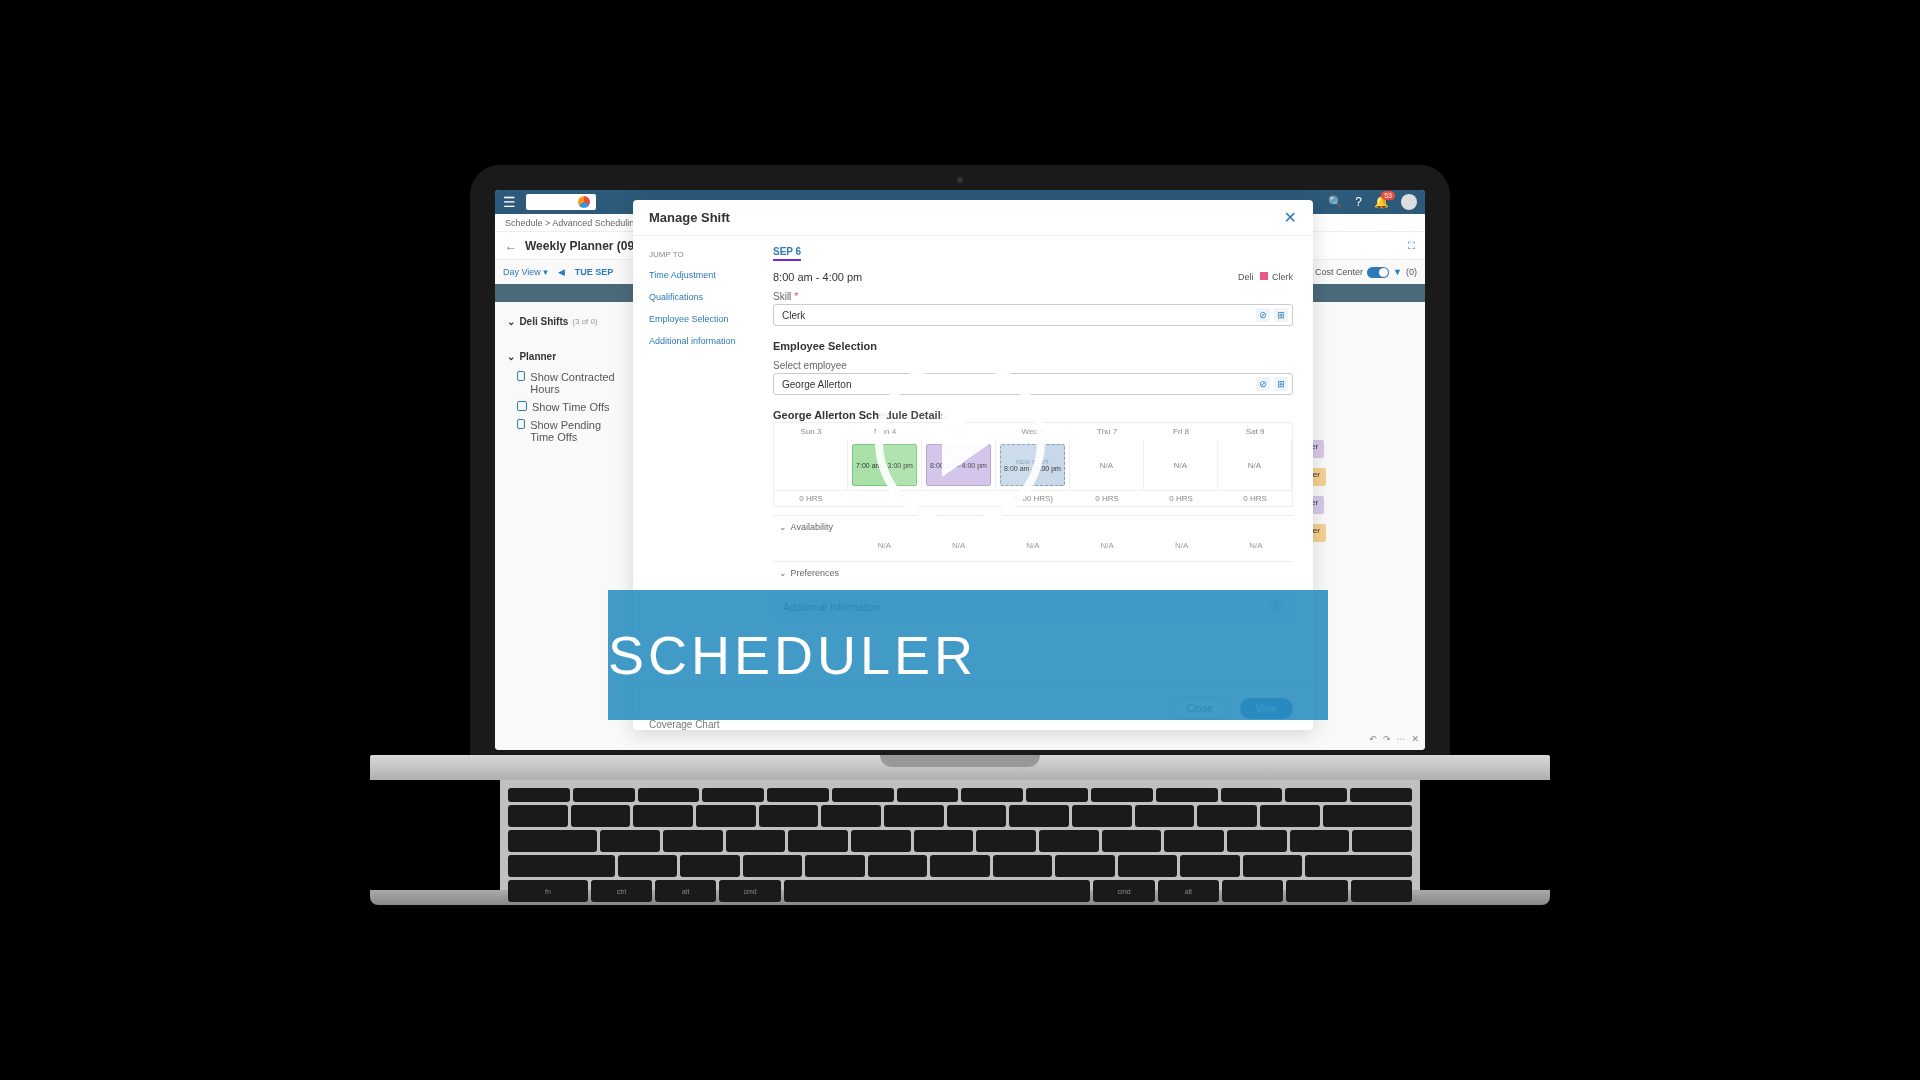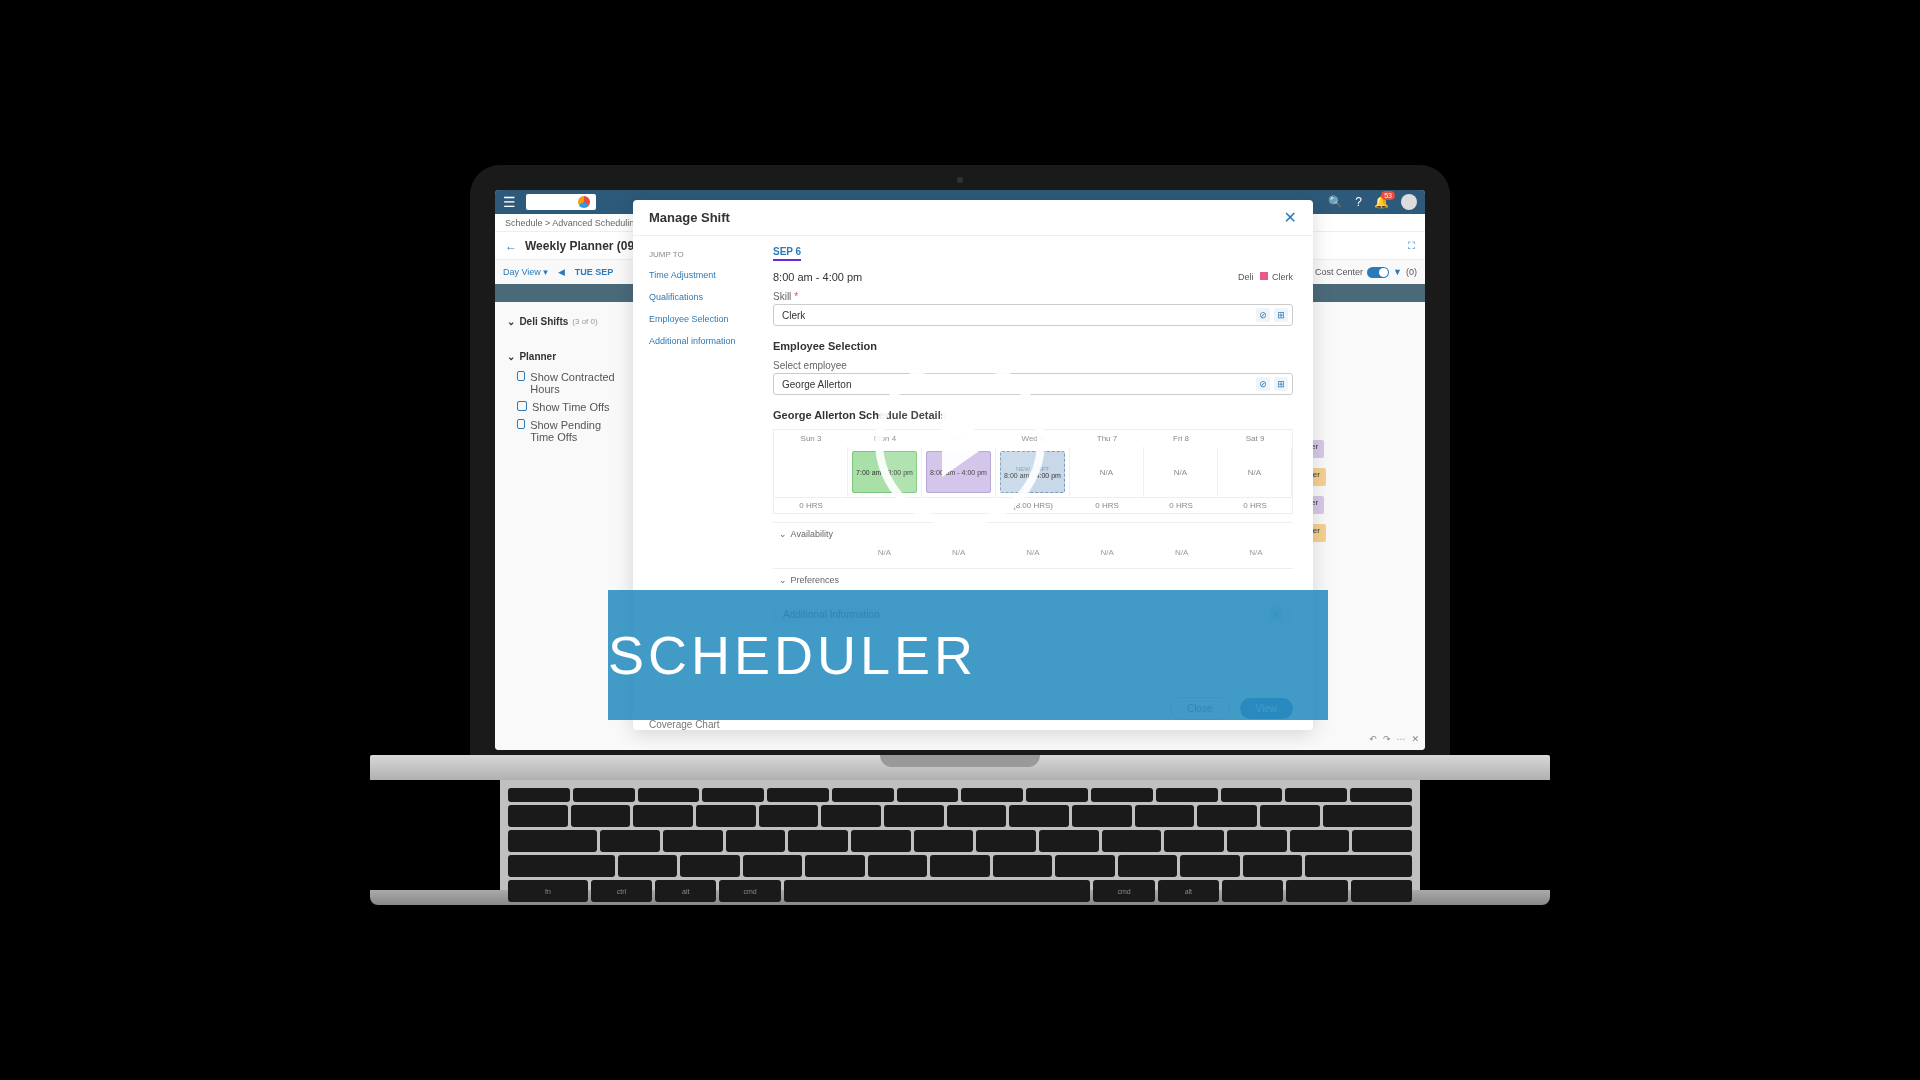--- a/index.html
+++ b/index.html
@@ -72,21 +72,21 @@
 .date-tab { color: #2d7ab8; font-weight: 600; font-size: 10px; border-bottom: 2px solid #6d28d9; display: inline-block; padding-bottom: 2px; }
 .time-range { margin-top: 10px; font-size: 11px; color: #333; display: flex; align-items: center; }
 .time-range .dept { margin-left: auto; font-size: 9px; color: #555; }
 .pink-dot { display: inline-block; width: 8px; height: 8px; background: #e85a8a; margin: 0 4px; }
 .field-label { font-size: 10px; color: #666; margin-top: 8px; }
 .field-label .req { color: #d9534f; }
 .field-input { width: 100%; height: 22px; border: 1px solid #ccc; border-radius: 3px; padding: 0 8px; font-size: 10px; color: #333; margin-top: 2px; display: flex; align-items: center; position: relative; }
 .field-icons { position: absolute; right: 4px; display: flex; gap: 4px; }
 .field-icons span { width: 14px; height: 14px; background: #eef4f8; color: #2d7ab8; font-size: 9px; display: flex; align-items: center; justify-content: center; border-radius: 2px; }
 .section-title { font-size: 11px; font-weight: 600; margin-top: 14px; color: #333; }
-.sched-grid { margin-top: 8px; border: 1px solid #eee; }
+.sched-grid { margin-top: 1px; border: 1px solid #eee; }
 .grid-head { display: flex; font-size: 8px; color: #888; }
 .grid-head div { flex: 1; padding: 4px; text-align: center; }
 .grid-body { display: flex; }
 .grid-cell { flex: 1; height: 50px; border-right: 1px solid #f0f0f0; display: flex; align-items: center; justify-content: center; font-size: 8px; color: #888; position: relative; }
 .shift-block { position: absolute; inset: 4px; border-radius: 2px; display: flex; align-items: center; justify-content: center; font-size: 7px; padding: 2px; text-align: center; color: #333; }
 .shift-green { background: #a8e0a8; border: 1px solid #7ac87a; }
 .shift-purple { background: #d0c0e8; border: 1px solid #b0a0d0; }
 .shift-new { background: #c8d8e8; border: 1px dashed #7a9ab8; }
 .grid-foot { display: flex; font-size: 8px; color: #888; border-top: 1px solid #eee; }
 .grid-foot div { flex: 1; padding: 3px; text-align: center; }

